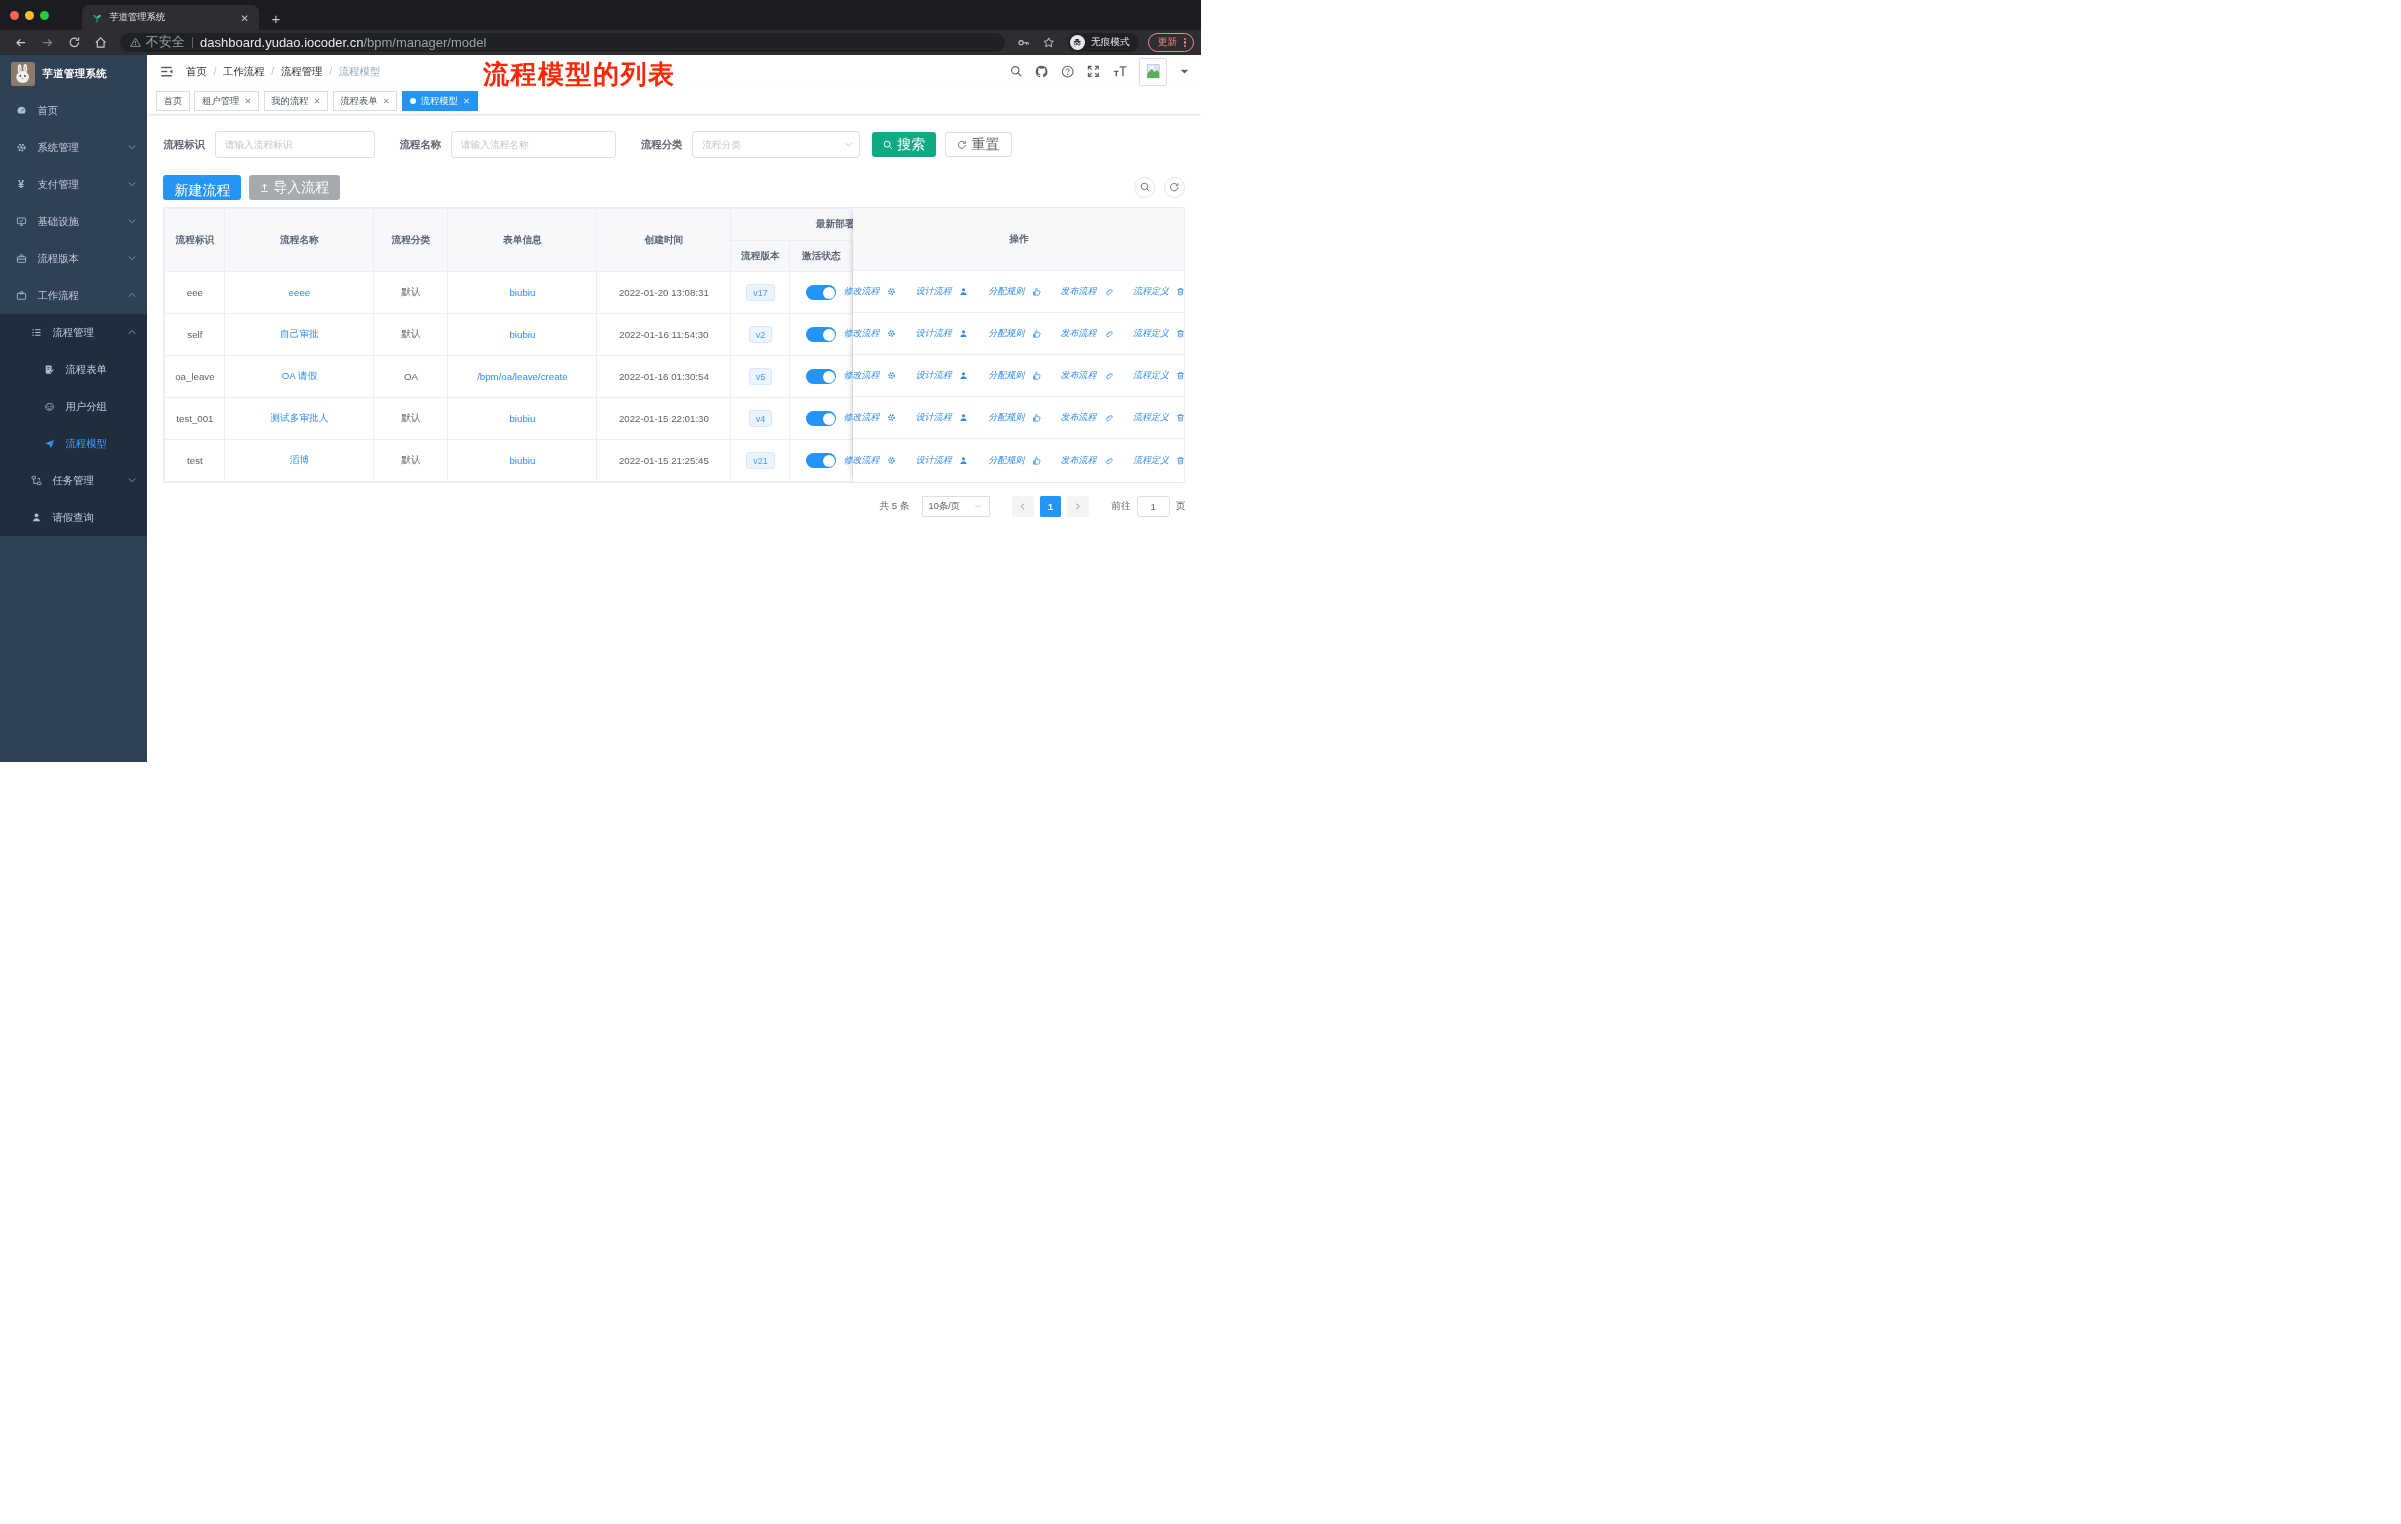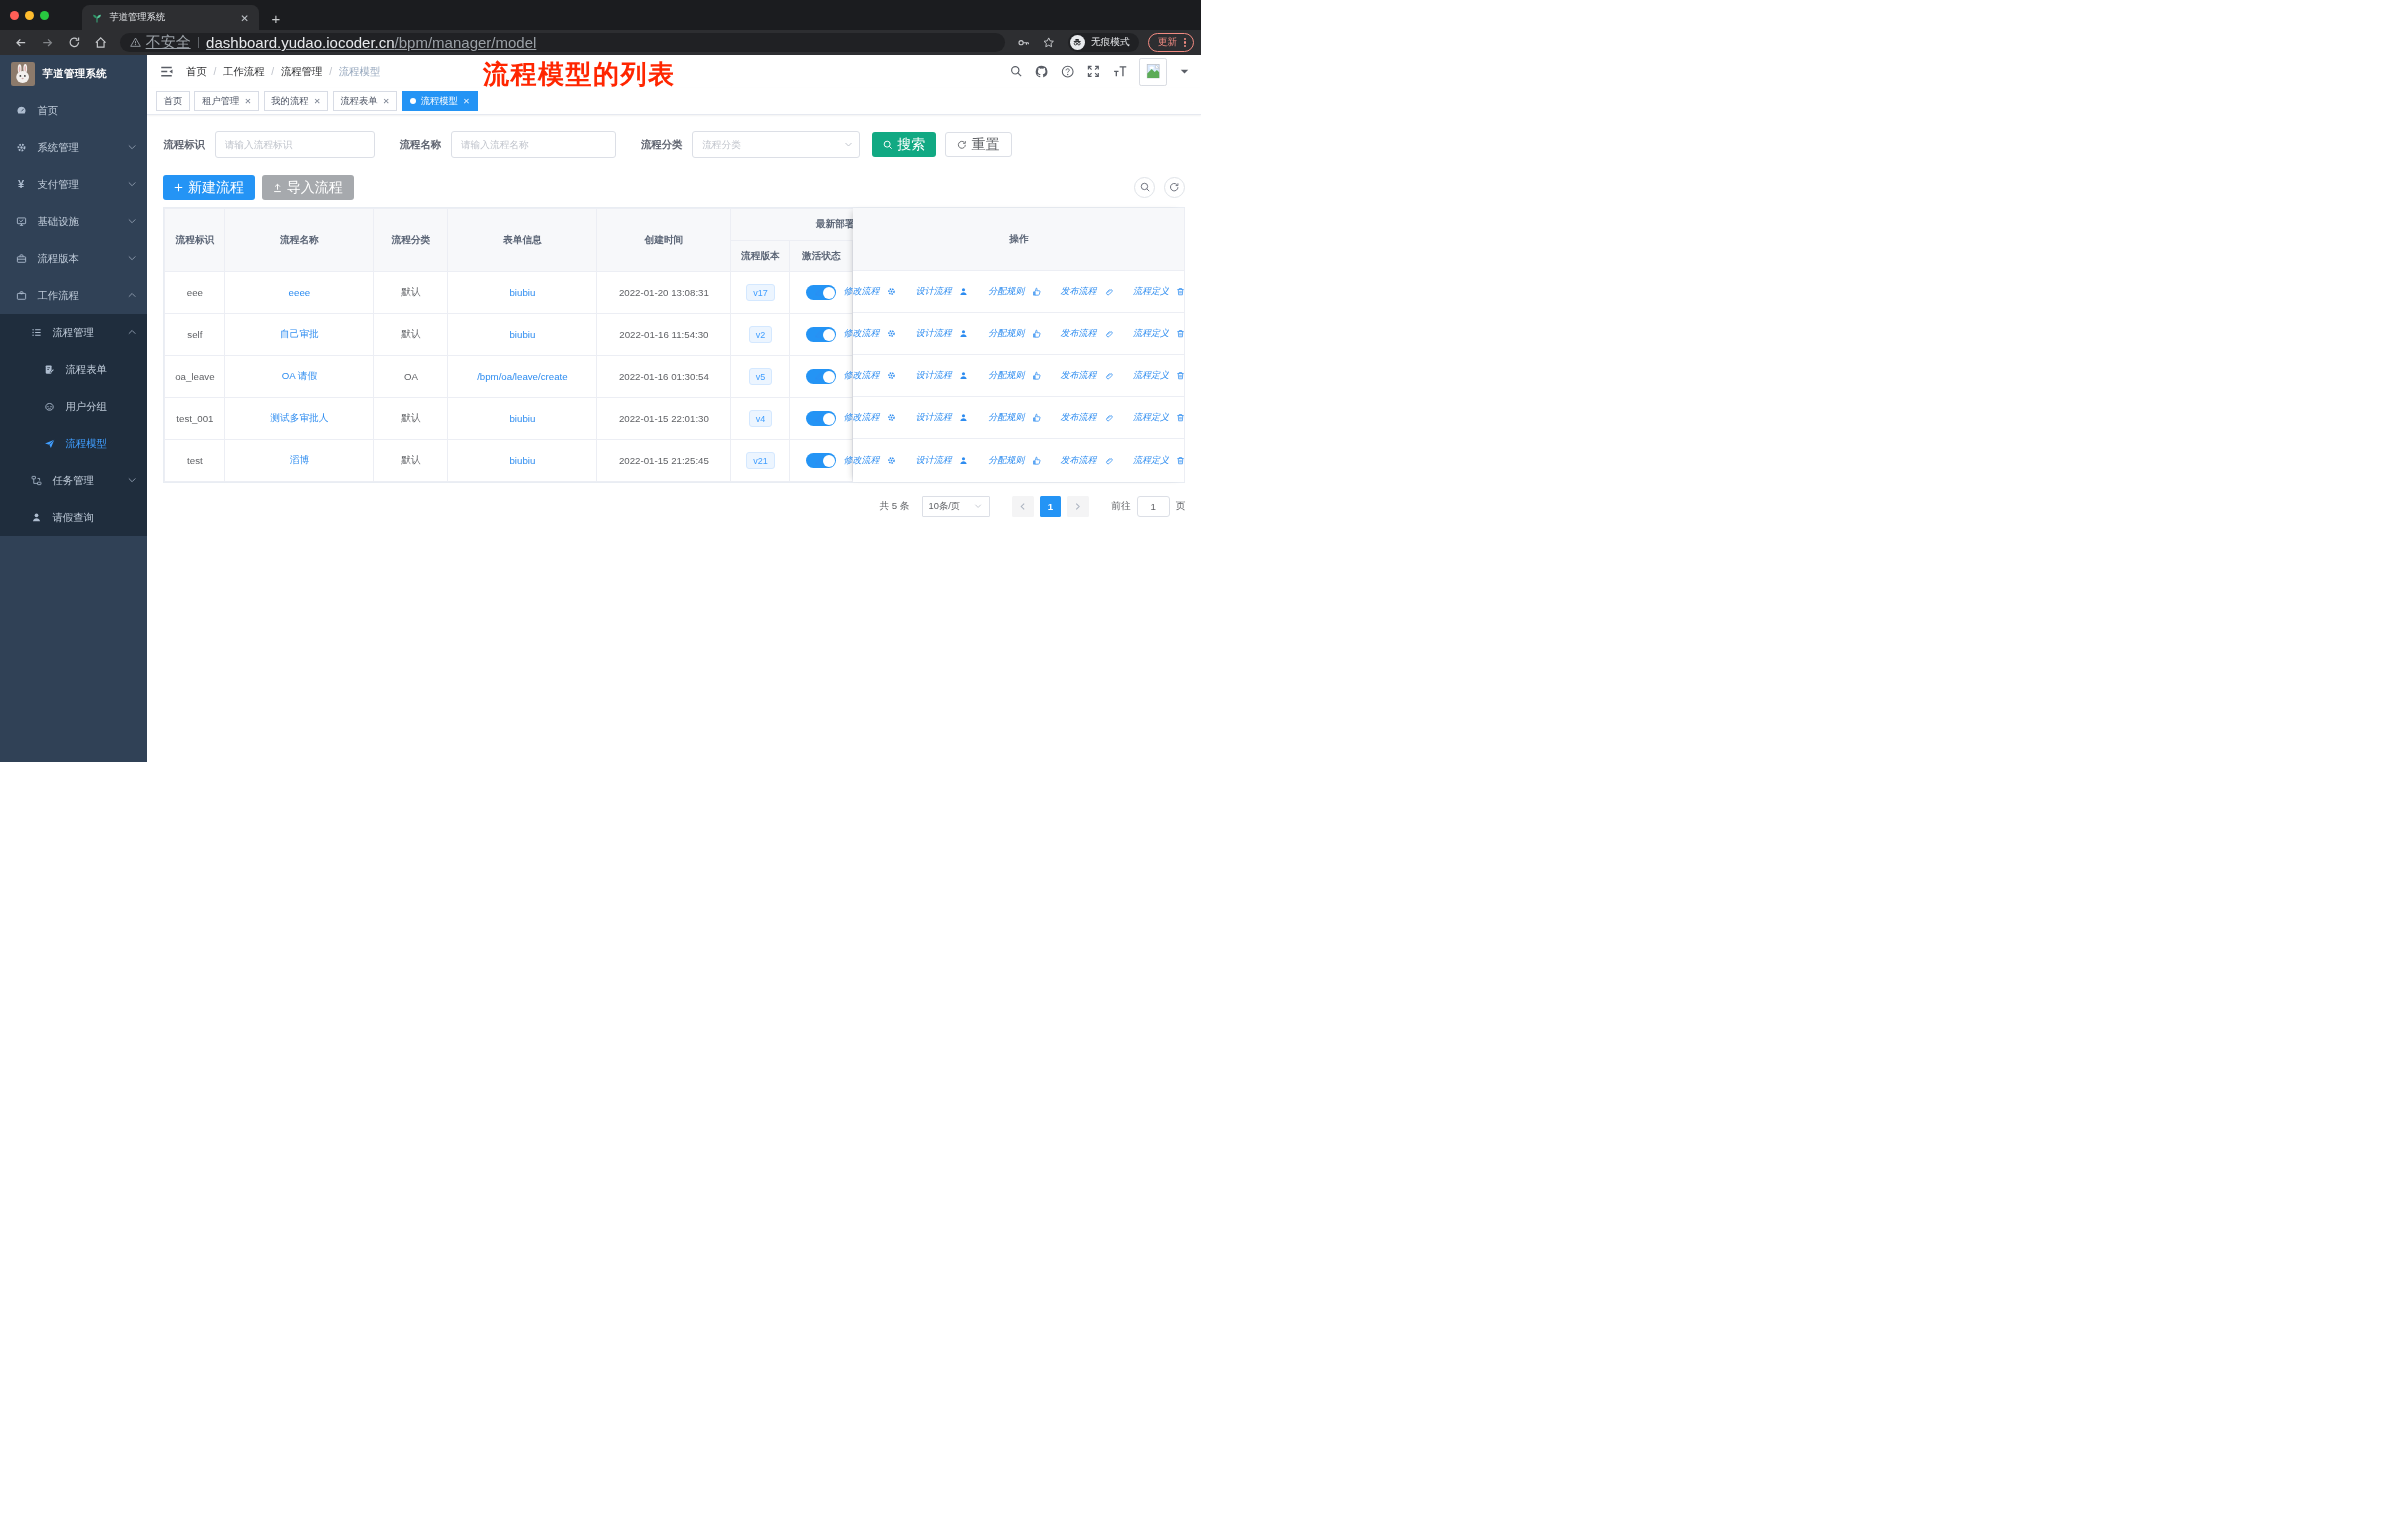--- a/index.html
+++ b/index.html
@@ -16,21 +16,21 @@
     display:flex; align-items:center; padding:0 9px; margin-left:21px; }
   .tab-title { color:#e8eaed; font-size:9.3px; margin-left:6px; white-space:nowrap;
     overflow:hidden; flex:1; }
   .tab-x { color:#bdc1c6; font-size:10.4px; padding:0 1.5px; }
   .newtab { color:#c8cacc; font-size:15px; margin:0 0 4.5px 12px; line-height:15px; }
 
   .toolbar { height:25px; background:#2d2e31; display:flex; align-items:center; padding:0 7.4px; }
   .nav-ic { color:#c6c8cb; padding:0 6.7px; display:flex; align-items:center; }
   .nav-ic.dim { color:#818488; }
   .urlbar { flex:1; height:19.4px; background:#202124; border-radius:9.7px; display:flex;
-    align-items:center; padding:0 10.4px; margin:0 6px; color:#9aa0a6; font-size:15px;text-decoration:underline; }
+    align-items:center; padding:0 10.4px; margin:0 6px; color:#9aa0a6; font-size:13px; }
   .warn { display:flex; align-items:center; gap:4.5px; color:#9aa0a6; }
   .url-div { width:0.7px; height:10.4px; background:#5f6368; margin:0 7.4px; }
   .url-host { color:#e8eaed; } .url-path { color:#9aa0a6; }
   .bar-ic { color:#c6c8cb; padding:0 6px; display:flex; }
   .incog { height:19.4px; background:#202124; border-radius:9.7px; display:flex; align-items:center;
     gap:6px; padding:0 9px 0 2.2px; color:#e8eaed; font-size:9.7px; margin:0 6px; }
   .incog-circ { width:15px; height:15px; background:#e8eaed; border-radius:50%;
     display:flex; align-items:center; justify-content:center; }
   .update { height:19.4px; border:0.7px solid #f28b82; border-radius:9.7px; color:#f28b82;
     display:flex; align-items:center; gap:6.7px; padding:0 6.7px 0 9px; font-size:9.7px; margin-left:3px; }
@@ -91,21 +91,21 @@
   .w2 { width:165px; margin-right:25px; }
   .selwrap { position:relative; width:168px; }
   .selwrap .inp { width:100%; padding-right:21px; }
   .sel-chev { position:absolute; right:6.7px; top:9px; color:#c0c4cc; }
   .btn { height:25px; border-radius:3px; border:none; display:inline-flex; align-items:center;
     gap:4.5px; font-size:14px; padding:0 11px; cursor:pointer; font-family:"Liberation Sans",sans-serif; }
   .btn-search { background:#11a983; color:#fff; margin-left:12px; }
   .btn-reset { background:#fff; color:#606266; border:0.7px solid #dcdfe6; margin-left:9px; }
 
   .ops-row { display:flex; align-items:center; margin-top:17px; }
-  .btn-new { background:#2494f5; color:#fff; height:24.6px; }
+  .btn-new { background:#2494f5; color:#fff; height:24.6px;flex-direction:column; }
   .btn-import { background:#a6a9ad; color:#fff; height:24.6px; margin-left:7.4px; }
   .circle-btns { margin-left:auto; display:flex; gap:8.2px; }
   .cbtn { width:21px; height:21px; border-radius:50%; border:0.7px solid #dfe3e8; background:#fff;
     color:#5f6470; display:flex; align-items:center; justify-content:center; cursor:pointer; }
 
   
   .table-wrap { position:relative; margin-top:7.4px; width:1022px; border:0.7px solid #e9edf3; }
   table { border-collapse:collapse; table-layout:fixed; width:1021px; }
   th,td { border:0.7px solid #eceef4; text-align:center; font-size:9.7px; }
   thead th { background:#f7f8fa; color:#5b6576; font-weight:600; }

